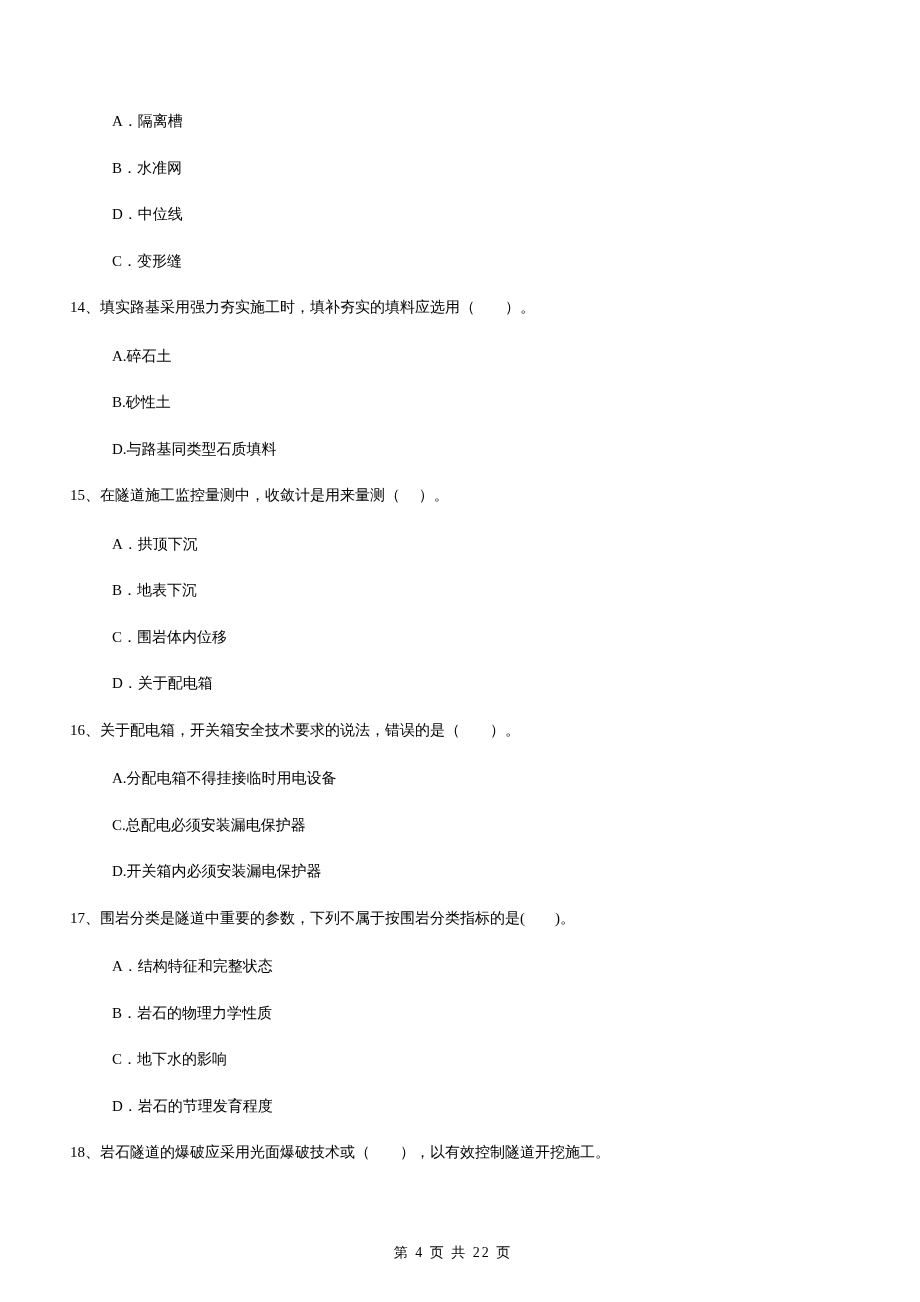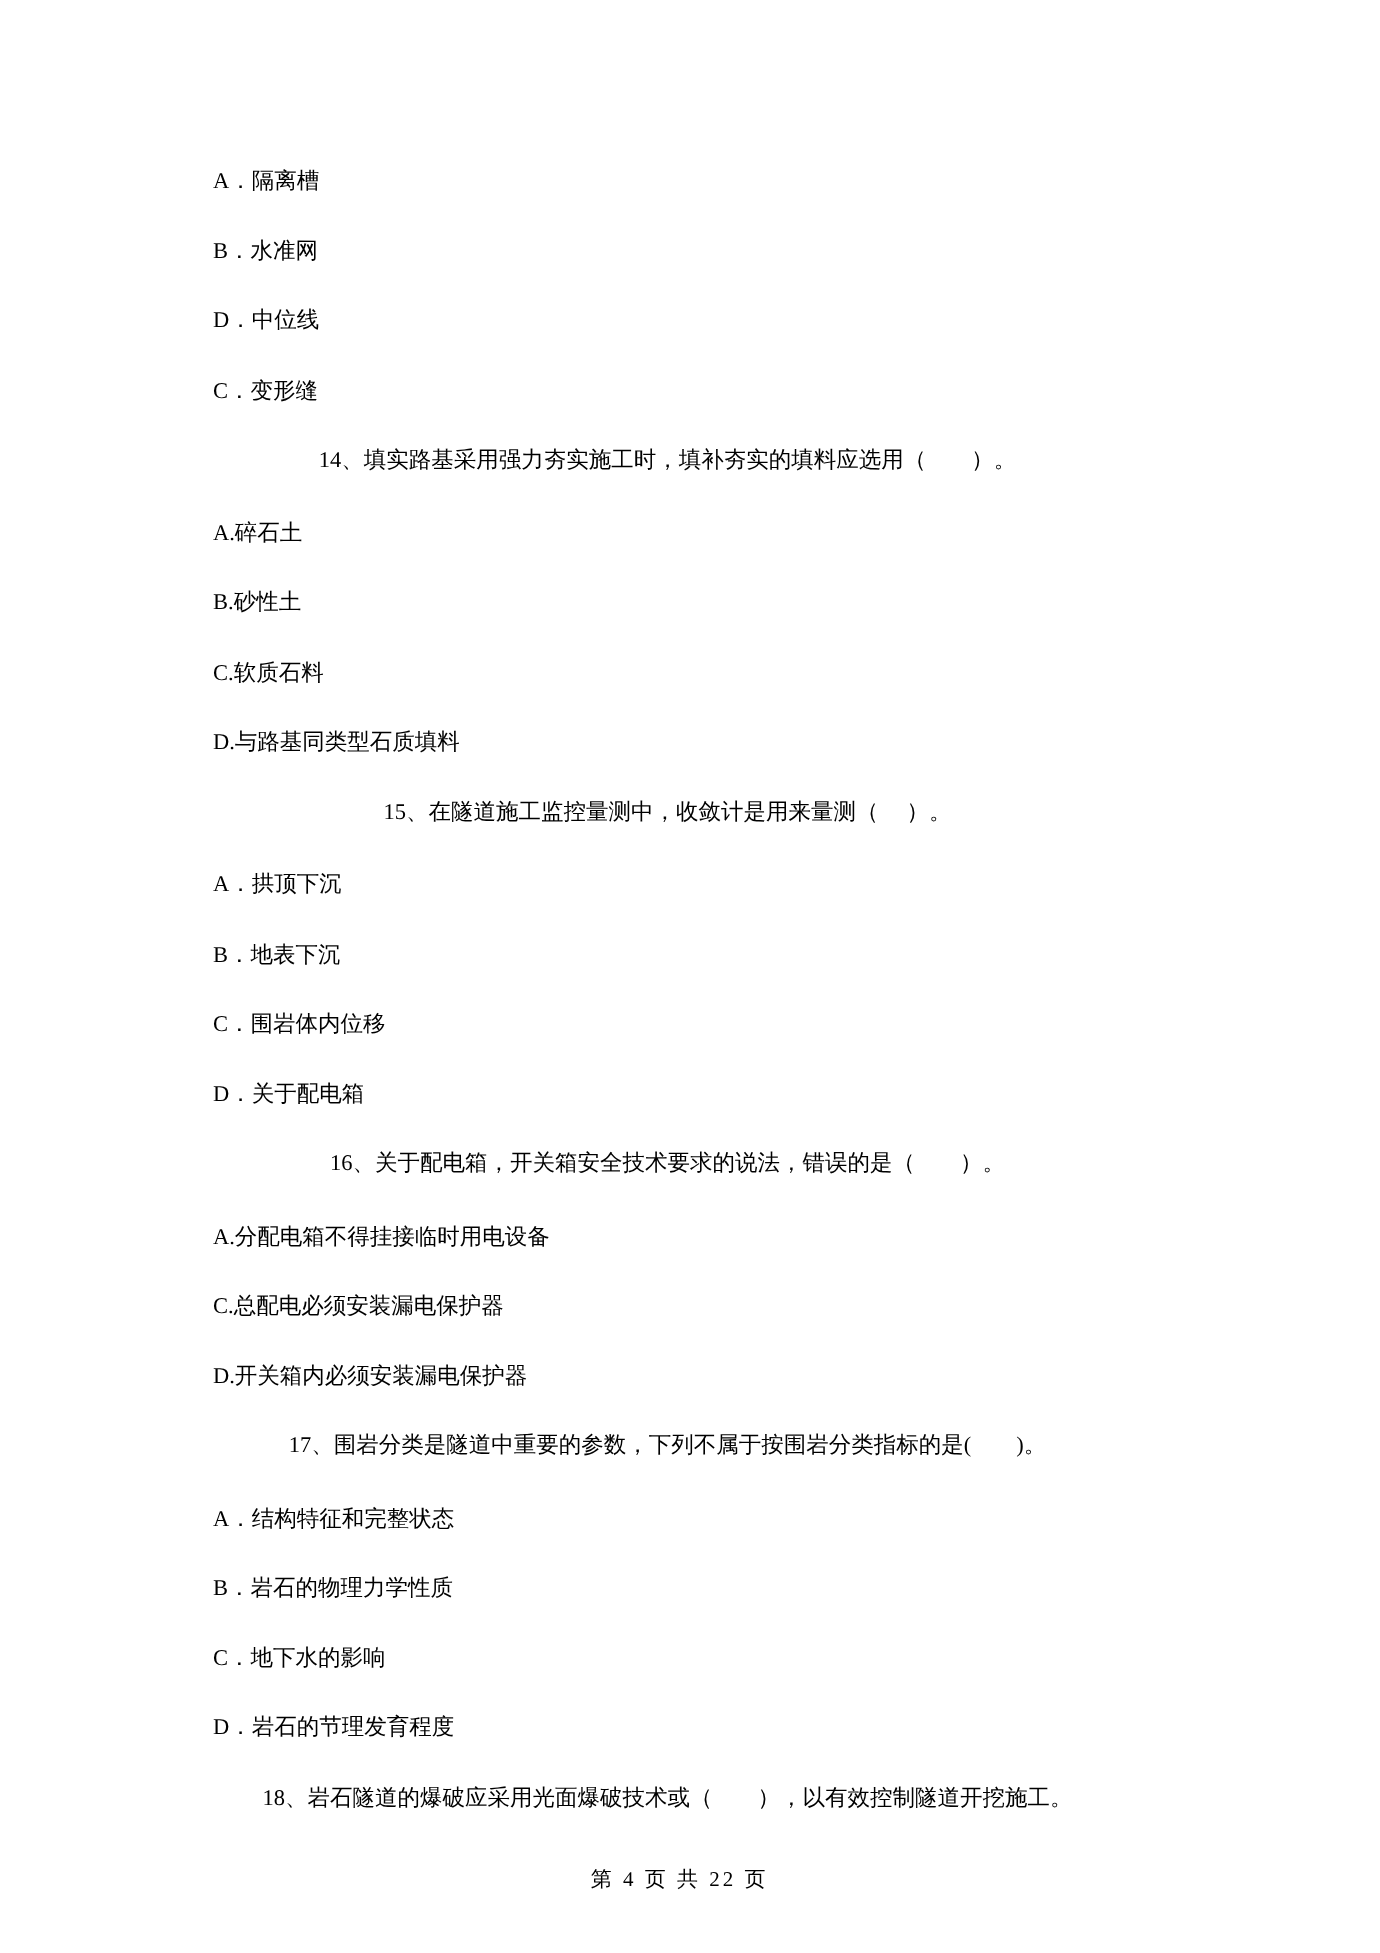--- a/index.html
+++ b/index.html
@@ -9,34 +9,33 @@
     }
     body {
       width: 920px;
       height: 1302px;
       background: #ffffff;
       font-family: "SimSun", "宋体", serif;
       color: #000000;
       position: relative;
     }
     .content {
-      padding: 110px 130px 0 100px;
+      padding: 110px 130px 0 70px;
     }
     .option-row {
       margin-bottom: 24px;
       font-size: 15px;
       line-height: 1.5;
       padding-left: 42px;
     }
     .question-row {
       margin-bottom: 26px;
       margin-top: 2px;
       font-size: 15px;
       line-height: 1.5;
-      text-align: center;
     }
     .footer {
       position: absolute;
       bottom: 40px;
       left: 0;
       right: 14px;
       text-align: center;
       font-size: 14px;
       letter-spacing: 2px;
     }
@@ -46,21 +45,20 @@
 
 <div class="content">
   <div class="option-row">A．隔离槽</div>
   <div class="option-row">B．水准网</div>
   <div class="option-row">D．中位线</div>
   <div class="option-row">C．变形缝</div>
 
   <div class="question-row">14、填实路基采用强力夯实施工时，填补夯实的填料应选用（　　）。</div>
   <div class="option-row">A.碎石土</div>
   <div class="option-row">B.砂性土</div>
-  <div class="option-row">C.软质石料</div>
   <div class="option-row">D.与路基同类型石质填料</div>
 
   <div class="question-row">15、在隧道施工监控量测中，收敛计是用来量测（　 ）。</div>
   <div class="option-row">A．拱顶下沉</div>
   <div class="option-row">B．地表下沉</div>
   <div class="option-row">C．围岩体内位移</div>
   <div class="option-row">D．关于配电箱</div>
 
   <div class="question-row">16、关于配电箱，开关箱安全技术要求的说法，错误的是（　　）。</div>
   <div class="option-row">A.分配电箱不得挂接临时用电设备</div>

